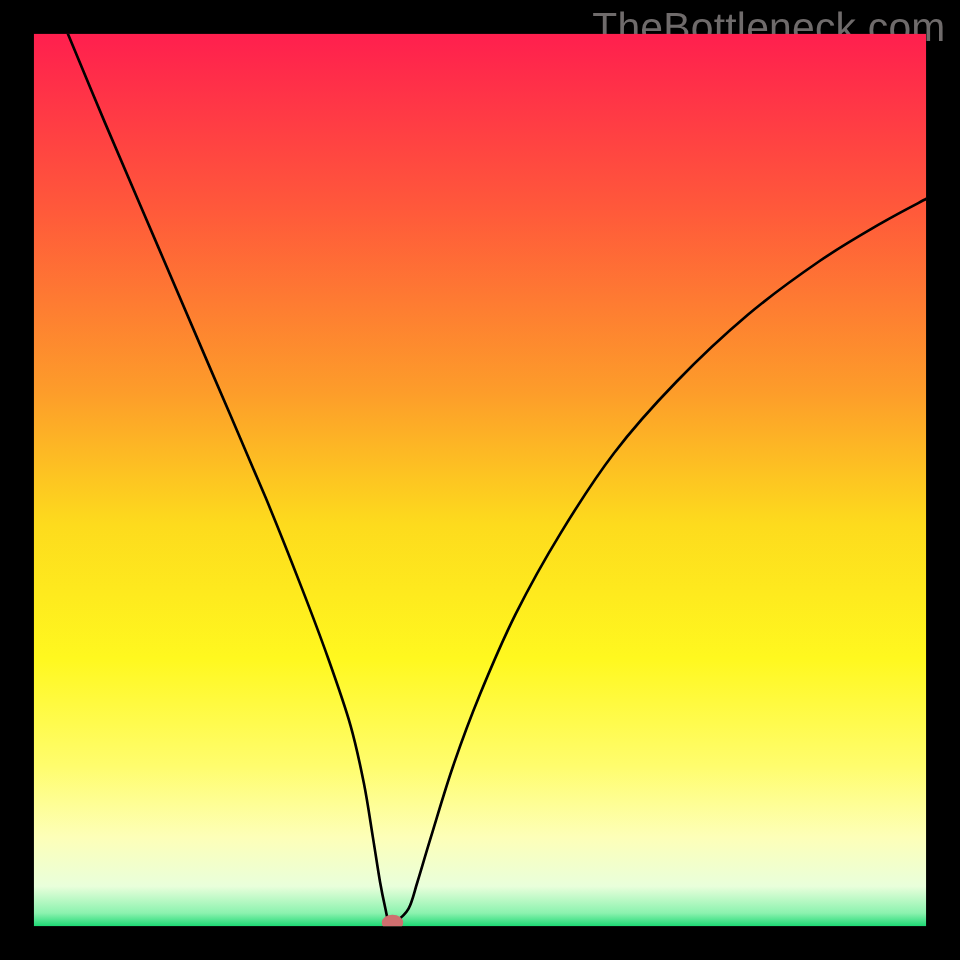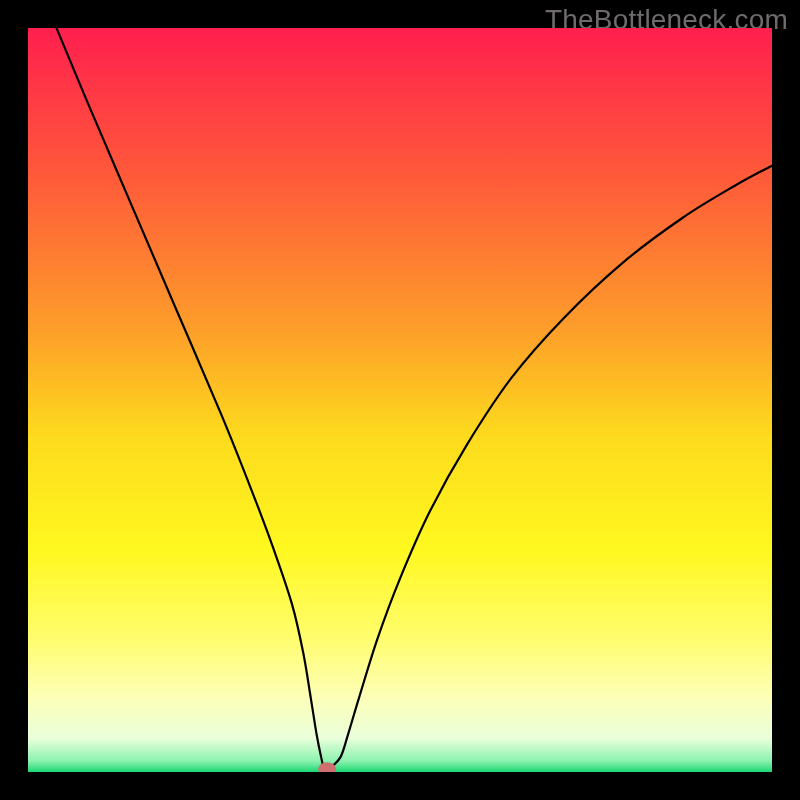--- a/index.html
+++ b/index.html
@@ -25,21 +25,21 @@
     top: 28px;
     width: 744px;
     height: 744px;
     overflow: hidden;
   }
   .watermark {
     position: absolute;
     top: 4px;
     right: 12px;
     color: #6f6b6b;
-    font-size: 28px;
+    font-size: 34px;
     font-weight: 400;
     letter-spacing: 0.2px;
     user-select: none;
   }
 </style>
 </head>
 <body>
 
 <div class="frame">
   <div class="watermark">TheBottleneck.com</div>

